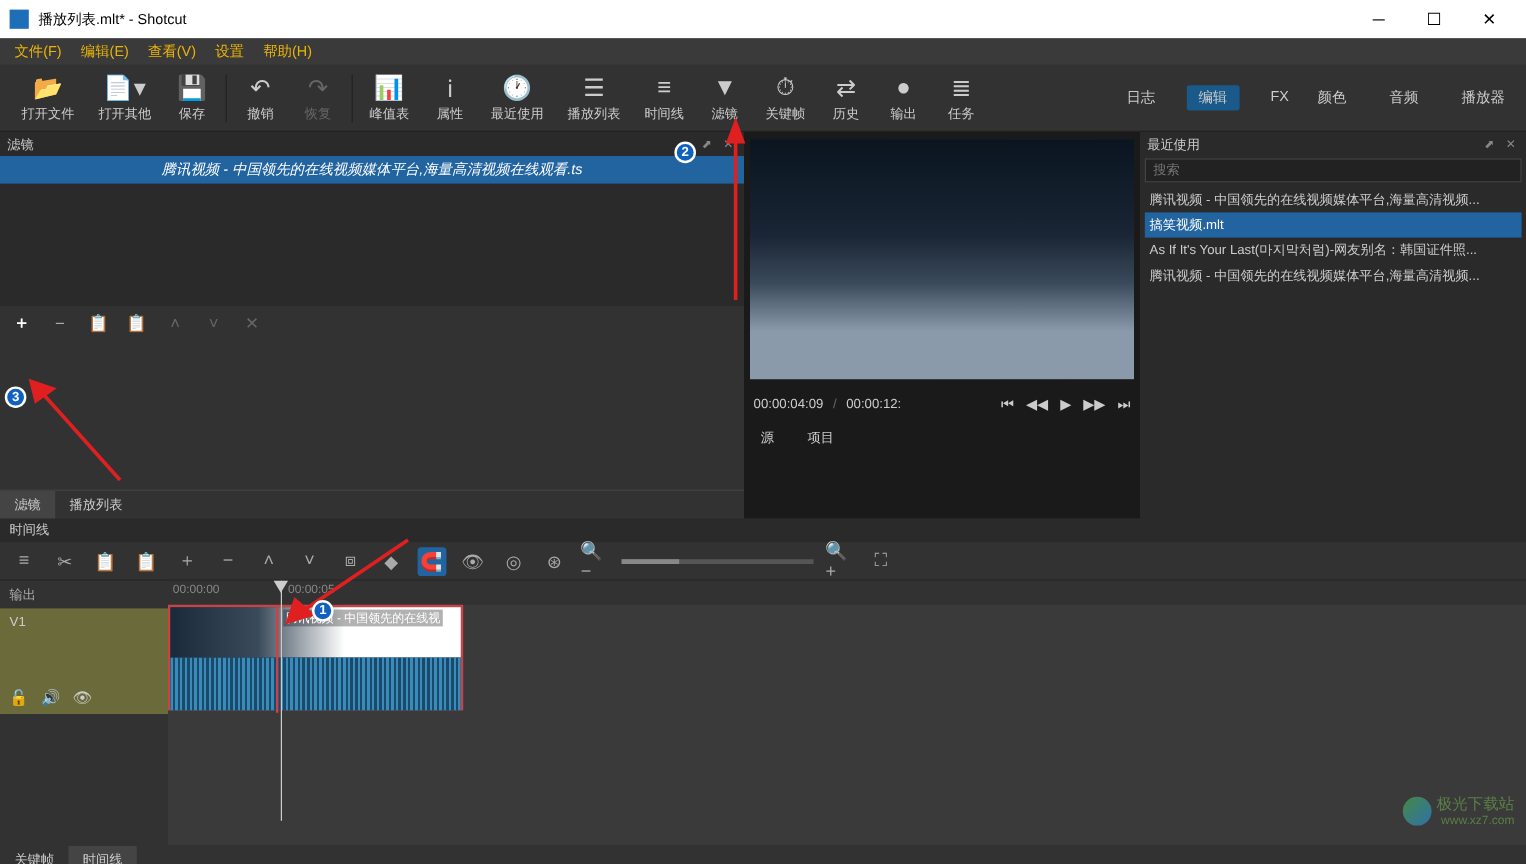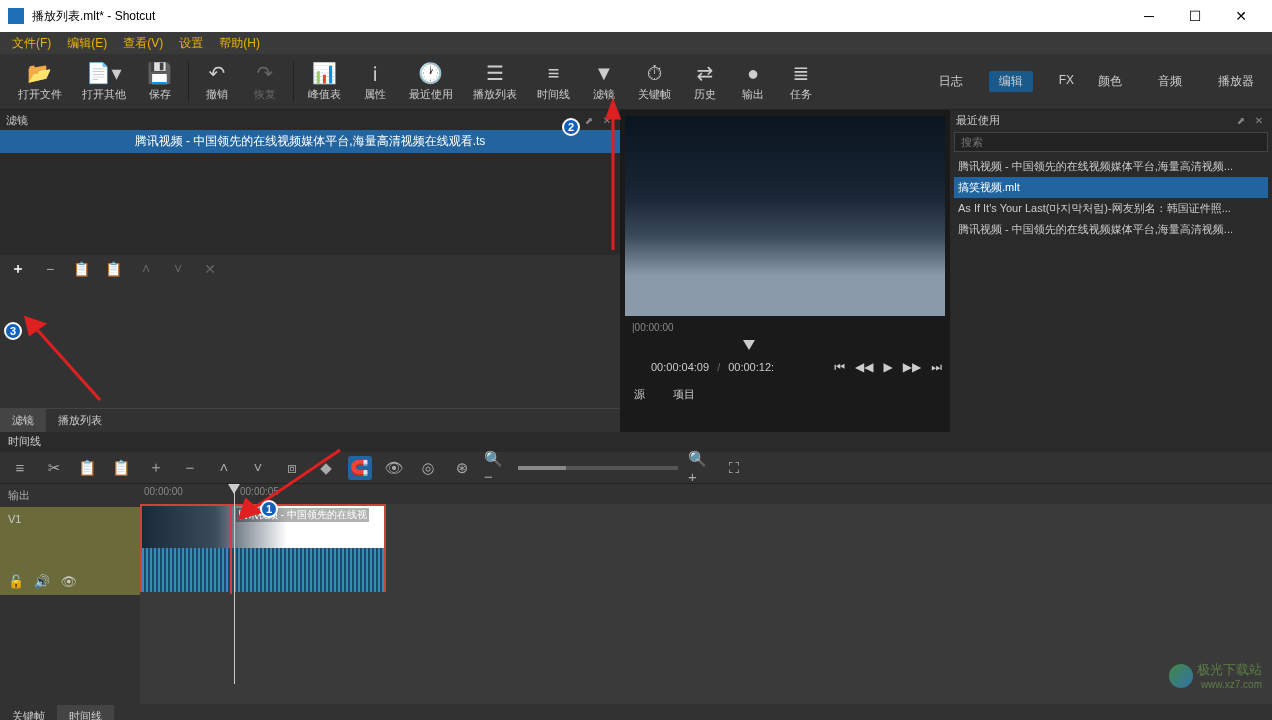--- a/index.html
+++ b/index.html
@@ -23,39 +23,39 @@
 .tab-group { display: flex; gap: 16px; }
 .tab-btn { padding: 2px 10px; color: #ccc; font-size: 12px; }
 .tab-btn.active { background: #1a5a8a; border-radius: 2px; }
 
 .main-area { display: flex; height: 322px; }
 .left-panel { width: 620px; display: flex; flex-direction: column; }
 .panel-header { height: 20px; background: #2a2a2a; display: flex; align-items: center; padding: 0 6px; font-size: 11px; justify-content: space-between; }
 .panel-header-icons { display: flex; gap: 4px; }
 .panel-header-icon { width: 14px; height: 14px; display: flex; align-items: center; justify-content: center; font-size: 10px; color: #888; }
 
-.filter-list { flex: 1; background: #2a2a2a; }
+.filter-list { flex: 1; background: #2a2a2a; font-style: italic; }
 .filter-item { background: #2264a0; color: #fff; padding: 3px 8px; text-align: center; font-size: 12px; }
 
 .filter-toolbar { height: 28px; background: #323232; display: flex; align-items: center; gap: 12px; padding: 0 8px; }
 .filter-tb-btn { width: 20px; height: 20px; display: flex; align-items: center; justify-content: center; color: #aaa; font-size: 14px; }
 
 .bottom-tabs { height: 24px; background: #323232; display: flex; align-items: center; border-top: 1px solid #444; }
 .btab { padding: 4px 12px; color: #ccc; font-size: 11px; }
 .btab.active { background: #444; }
 
 .preview-panel { width: 330px; display: flex; flex-direction: column; background: #1a1a1a; }
 .preview-video { width: 320px; height: 200px; background: linear-gradient(135deg, #1a2a3a 0%, #2a3a4a 50%, #1a2030 100%); margin: 6px auto; position: relative; }
 .preview-scene { position: absolute; inset: 0; background: linear-gradient(to bottom, #0a1520 0%, #1a2535 40%, #3a4a5a 60%, #8a9aaa 80%); }
 
 .preview-ruler { height: 30px; position: relative; padding: 8px 8px 0; }
 .ruler-mark { position: absolute; top: 0; font-size: 10px; color: #888; }
 .playhead-tri { position: absolute; top: 18px; left: 123px; width: 0; height: 0; border-left: 6px solid transparent; border-right: 6px solid transparent; border-top: 10px solid #ccc; }
 
-.preview-controls { height: 30px; display: flex; align-items: center; gap: 8px; padding: 0 8px; font-size: 11px; margin-left: 23px; }
+.preview-controls { height: 30px; display: flex; align-items: center; gap: 8px; padding: 0 8px; font-size: 11px; }
 .pc-time { color: #ccc; }
 .pc-sep { color: #666; }
 .pc-btns { display: flex; gap: 10px; margin-left: auto; }
 .pc-btn { color: #ccc; font-size: 12px; }
 
 .preview-tabs { height: 24px; display: flex; align-items: center; padding: 0 8px; gap: 16px; }
 .ptab { color: #ccc; font-size: 11px; padding: 2px 6px; }
 
 .recent-panel { flex: 1; background: #2a2a2a; display: flex; flex-direction: column; }
 .recent-search { height: 20px; background: #222; margin: 2px 4px; padding: 2px 6px; color: #666; font-size: 11px; border: 1px solid #444; }
@@ -228,24 +228,20 @@
     <div style="flex:1;background:#323232;"></div>
     <div class="bottom-tabs">
       <div class="btab active">滤镜</div>
       <div class="btab">播放列表</div>
     </div>
   </div>
 
   <div class="preview-panel">
     <div class="preview-video">
       <div class="preview-scene"></div>
-    </div>
-    <div class="preview-ruler">
-      <span class="ruler-mark" style="left:12px;">|<span>00:00:00</span></span>
-      <div class="playhead-tri"></div>
     </div>
     <div class="preview-controls">
       <span class="pc-time">00:00:04:09</span>
       <span class="pc-sep">/</span>
       <span class="pc-time">00:00:12:</span>
       <div class="pc-btns">
         <span class="pc-btn">⏮</span>
         <span class="pc-btn">◀◀</span>
         <span class="pc-btn">▶</span>
         <span class="pc-btn">▶▶</span>

